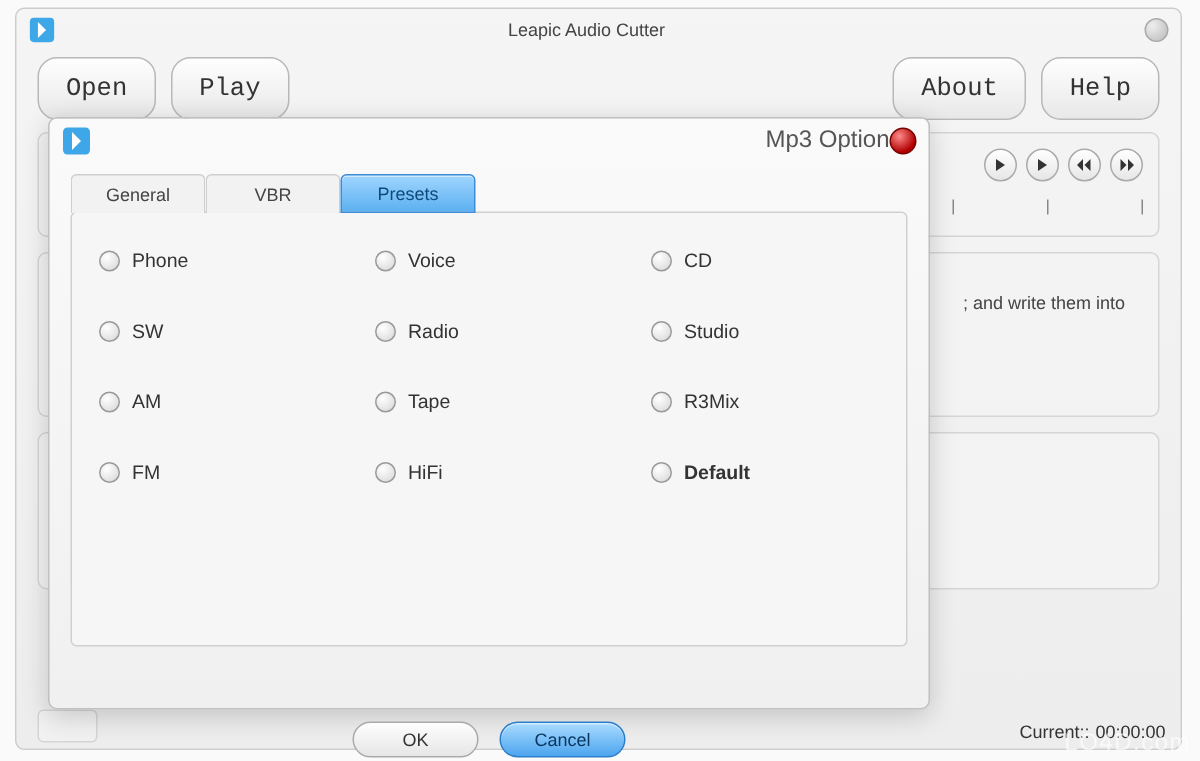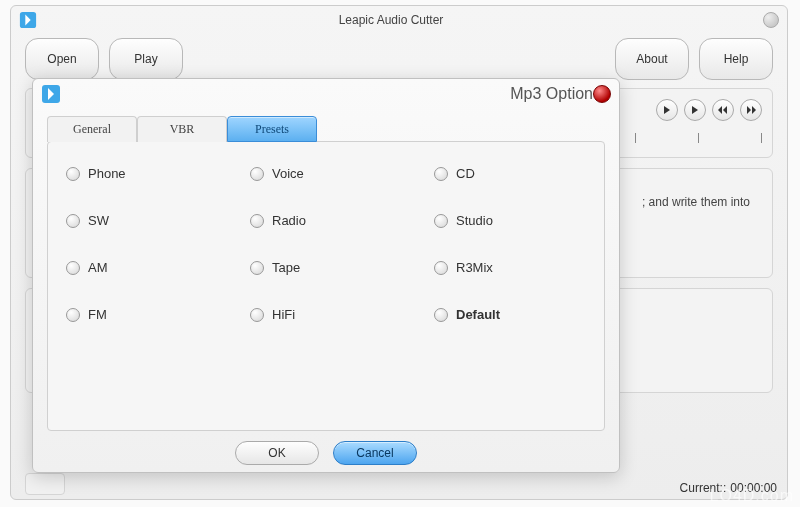--- a/index.html
+++ b/index.html
@@ -44,23 +44,24 @@
 }
 .main-toolbar .spacer { flex: 1; }
 .pill-button {
   height: 42px;
   min-width: 74px;
   padding: 0 18px;
   border-radius: 13px;
   background: linear-gradient(#fefefe, #e8e8e8);
   border: 1px solid #b8b8b8;
   color: #333;
-  font-size: 12px;
+  font-size: 17px;
   cursor: pointer;
   outline: none;
+  font-family: Liberation Mono, monospace;
 }
 .main-content {
   margin: 0 14px;
 }
 .panel {
   border: 1px solid #d5d5d5;
   border-radius: 6px;
   background: #f3f3f3;
 }
 .playback-panel {
@@ -171,21 +172,20 @@
   border-bottom: none;
   border-radius: 4px 4px 0 0;
   background: #f2f2f2;
   display: flex; align-items: center; justify-content: center;
   color: #444;
   cursor: pointer;
   margin-right: 0;
   position: relative;
   top: 1px;
   font-size: 12px;
-  font-family: Liberation Serif, serif;
 }
 .tab.active {
   background: linear-gradient(#9fd5ff, #5cb0f0);
   border: 1px solid #3b8dd8;
   color: #104a7a;
   font-weight: normal;
   z-index: 2;
   box-shadow: inset 0 1px 0 rgba(255,255,255,.5);
 }
 .tab-panel {
@@ -224,20 +224,21 @@
   margin-top: 10px;
 }
 .dlg-btn {
   height: 24px; width: 84px;
   border-radius: 12px;
   border: 1px solid #aaa;
   background: linear-gradient(#fefefe, #e6e6e6);
   cursor: pointer;
   font-size: 12px;
   color: #333;
+  margin-top: 40px;
 }
 .dlg-btn.primary {
   background: linear-gradient(#aadbff, #4da5ef);
   border: 1px solid #2d7ec8;
   color: #0a3860;
   box-shadow: inset 0 1px 0 rgba(255,255,255,.5);
 }
 </style>
 </head>
 <body>

